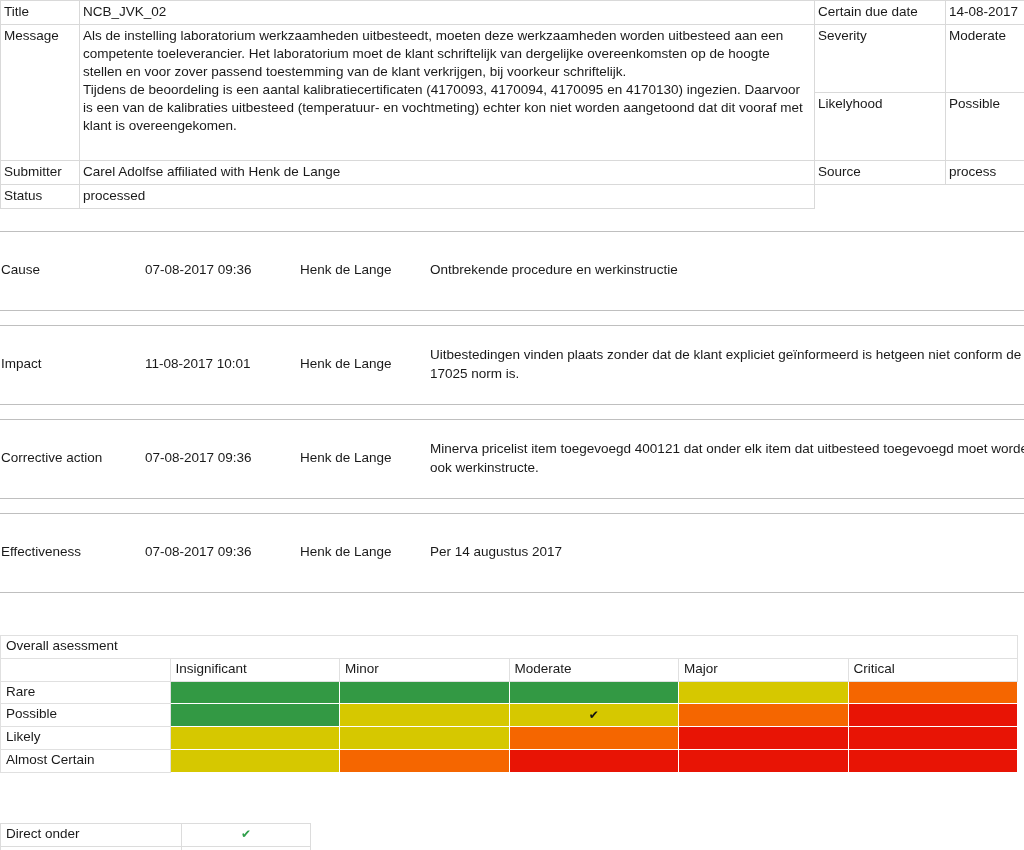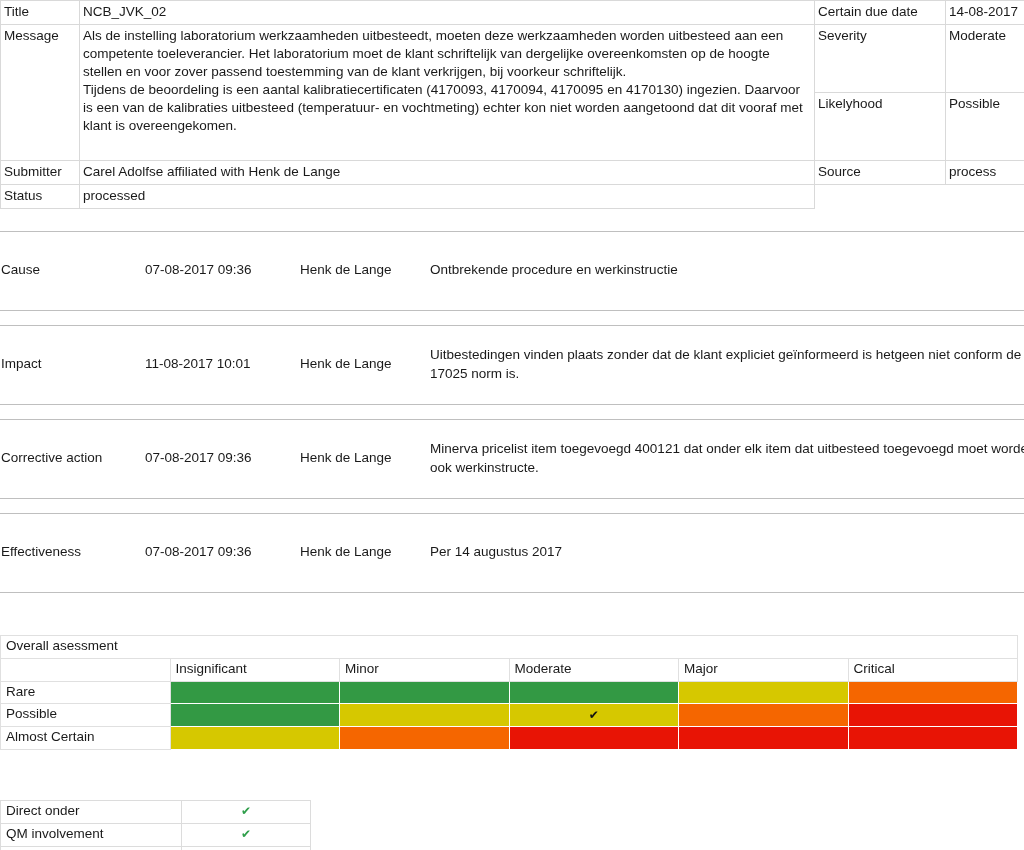--- a/index.html
+++ b/index.html
@@ -224,20 +224,28 @@
       </tr>
       <tr>
         <td class="m-rowlabel">Possible</td>
         <td class="m-cell" style="background: rgb(51, 153, 68);"><span class="m-check"></span></td>
         <td class="m-cell" style="background: rgb(214, 200, 0);"><span class="m-check"></span></td>
         <td class="m-cell" style="background: rgb(214, 200, 0);"><span class="m-check">✔</span></td>
         <td class="m-cell" style="background: rgb(245, 102, 0);"><span class="m-check"></span></td>
         <td class="m-cell" style="background: rgb(232, 20, 5);"><span class="m-check"></span></td>
       </tr>
       <tr>
+        <td class="m-rowlabel">Likely</td>
+        <td class="m-cell" style="background: rgb(214, 200, 0);"><span class="m-check"></span></td>
+        <td class="m-cell" style="background: rgb(214, 200, 0);"><span class="m-check"></span></td>
+        <td class="m-cell" style="background: rgb(245, 102, 0);"><span class="m-check"></span></td>
+        <td class="m-cell" style="background: rgb(232, 20, 5);"><span class="m-check"></span></td>
+        <td class="m-cell" style="background: rgb(232, 20, 5);"><span class="m-check"></span></td>
+      </tr>
+      <tr>
         <td class="m-rowlabel">Almost Certain</td>
         <td class="m-cell" style="background: rgb(214, 200, 0);"><span class="m-check"></span></td>
         <td class="m-cell" style="background: rgb(245, 102, 0);"><span class="m-check"></span></td>
         <td class="m-cell" style="background: rgb(232, 20, 5);"><span class="m-check"></span></td>
         <td class="m-cell" style="background: rgb(232, 20, 5);"><span class="m-check"></span></td>
         <td class="m-cell" style="background: rgb(232, 20, 5);"><span class="m-check"></span></td>
       </tr>
     </tbody>
   </table>
 </div>

